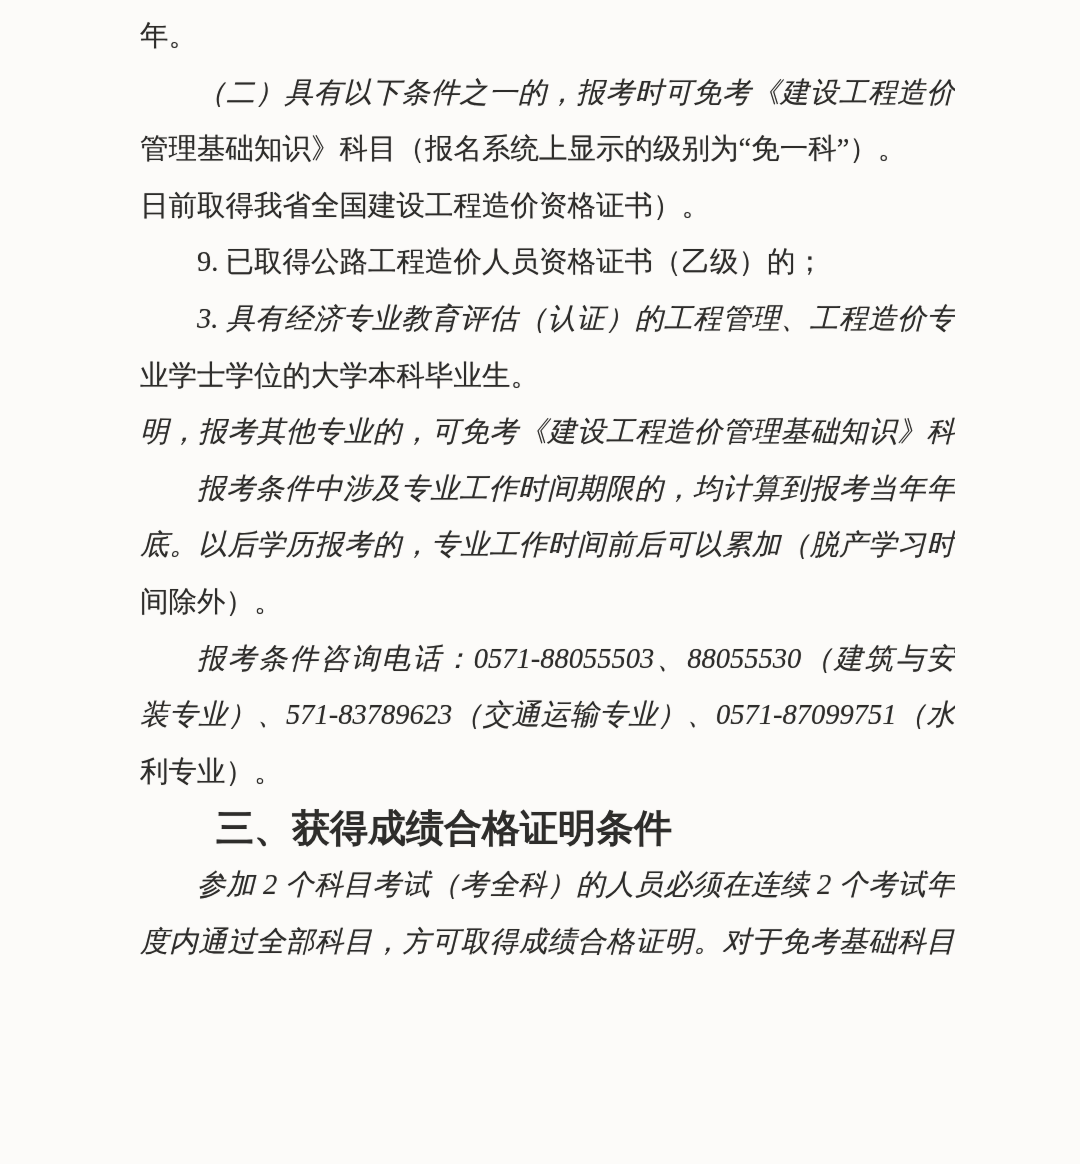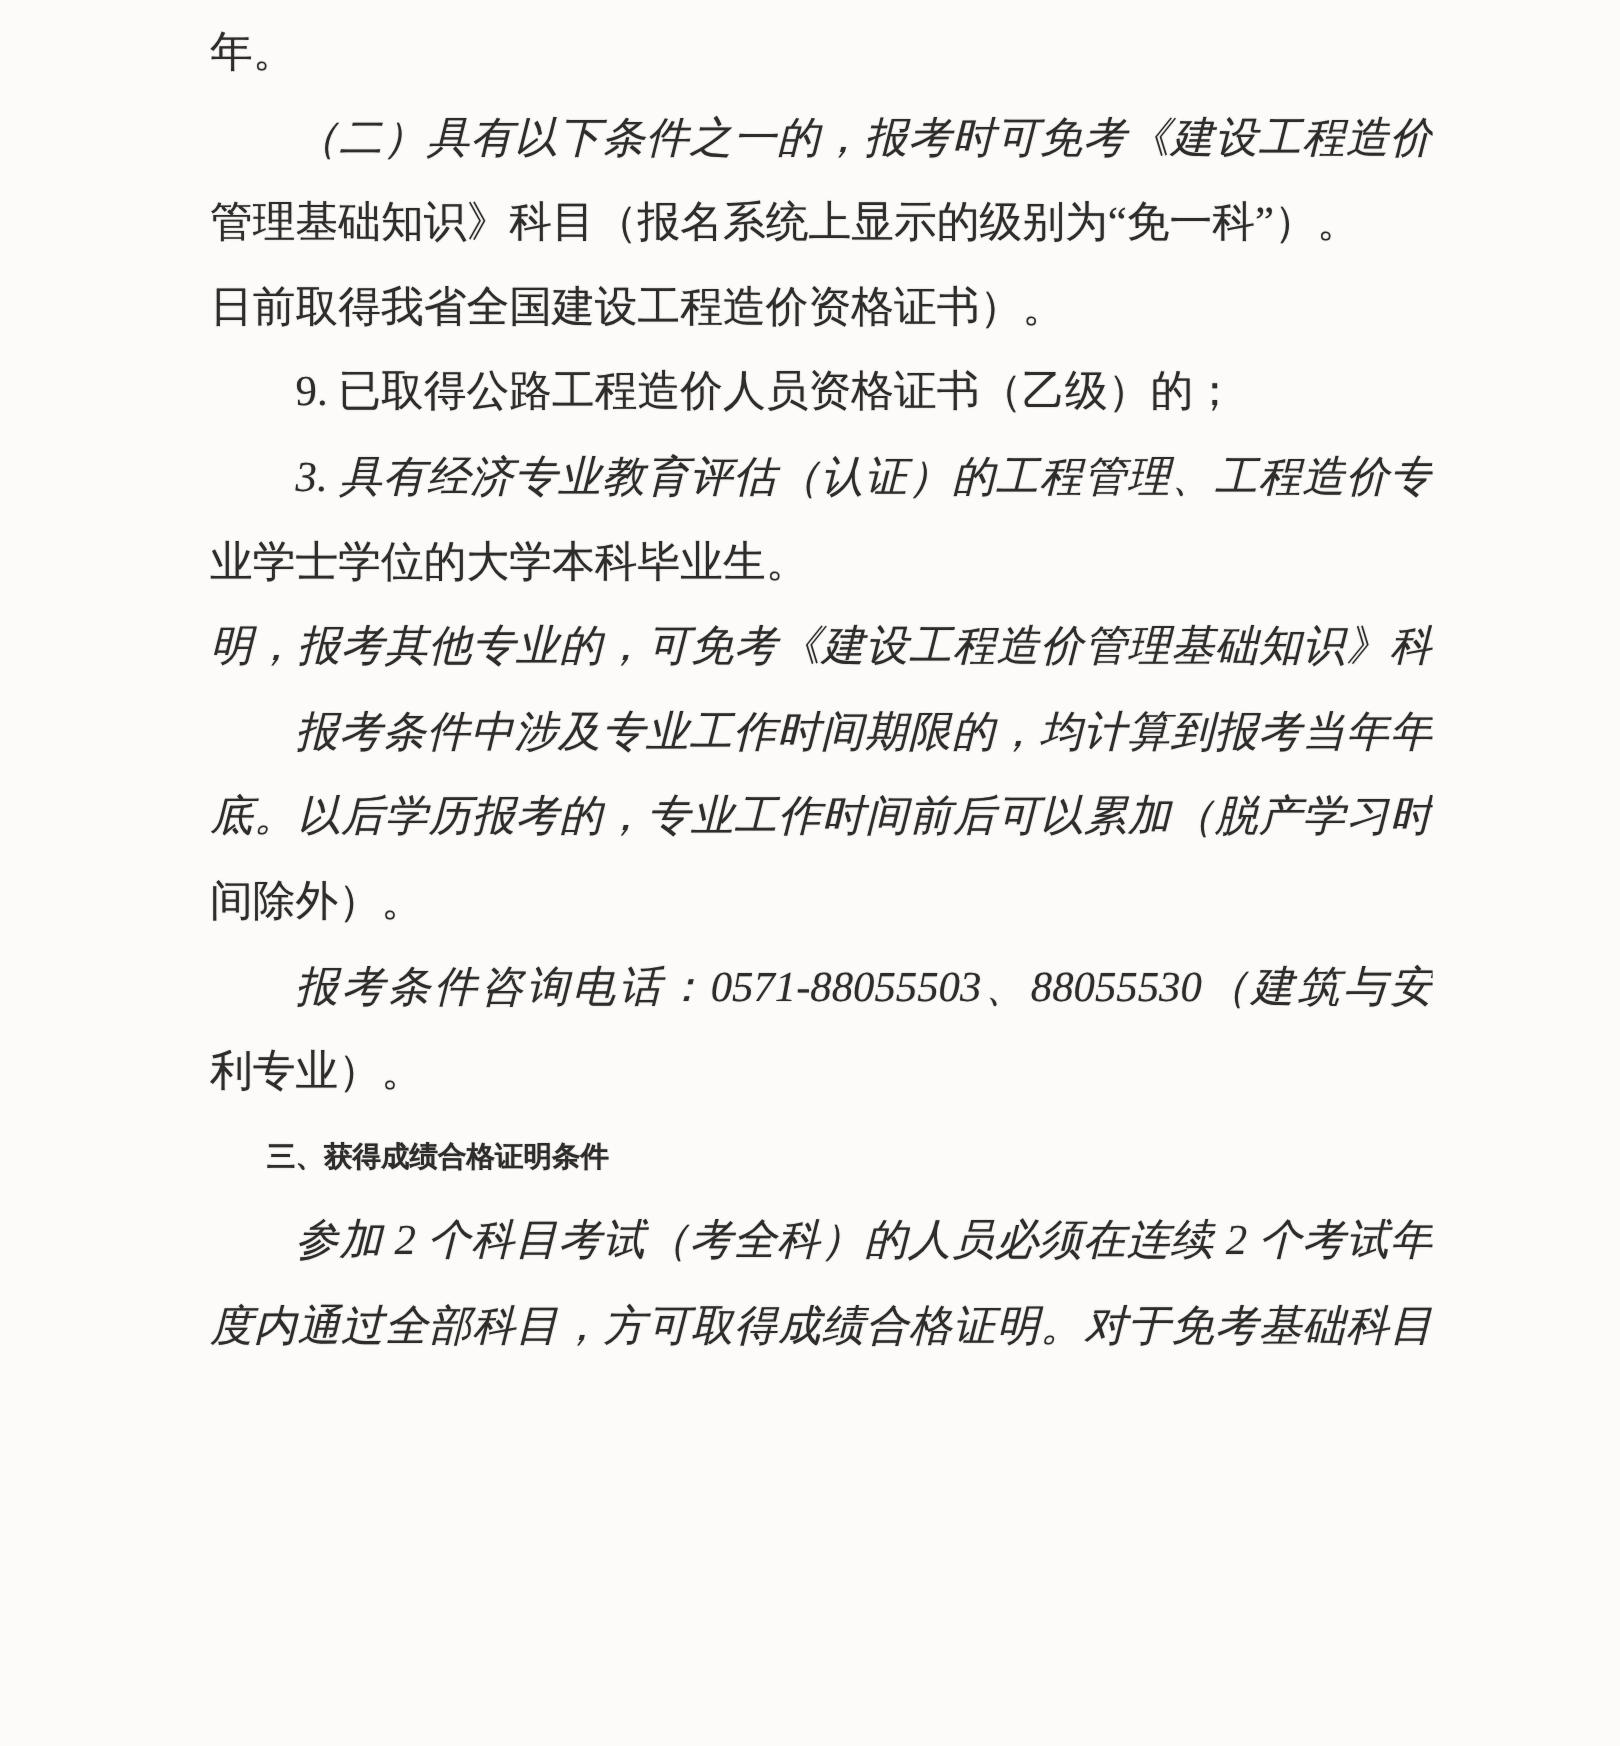--- a/index.html
+++ b/index.html
@@ -36,39 +36,40 @@
     text-align: justify;
     text-align-last: justify;
     font-style: italic;
   }
   .line.indent {
     text-indent: 2em;
   }
   .line.heading {
     font-family: "Liberation Sans", "DejaVu Sans", sans-serif;
     font-weight: 700;
-    font-size: 19px;
+    font-size: 38px;
   }
 </style>
 </head>
 <body>
 
 <div class="page">
   <div class="doc-body">
 
   <div class="line">年。</div>
       <div class="line indent justify">（二）具有以下条件之一的，报考时可免考《建设工程造价</div>
       <div class="line">管理基础知识》科目（报名系统上显示的级别为“免一科”）。</div>
       <div class="line">日前取得我省全国建设工程造价资格证书）。</div>
       <div class="line indent">9. 已取得公路工程造价人员资格证书（乙级）的；</div>
       <div class="line indent justify">3. 具有经济专业教育评估（认证）的工程管理、工程造价专</div>
       <div class="line">业学士学位的大学本科毕业生。</div>
       <div class="line justify">明，报考其他专业的，可免考《建设工程造价管理基础知识》科</div>
       <div class="line indent justify">报考条件中涉及专业工作时间期限的，均计算到报考当年年</div>
       <div class="line justify">底。以后学历报考的，专业工作时间前后可以累加（脱产学习时</div>
       <div class="line">间除外）。</div>
       <div class="line indent justify">报考条件咨询电话：0571-88055503、88055530（建筑与安</div>
+      <div class="line justify">装专业）、571-83789623（交通运输专业）、0571-87099751（水</div>
       <div class="line">利专业）。</div>
       <div class="line indent heading">三、获得成绩合格证明条件</div>
       <div class="line indent justify">参加 2 个科目考试（考全科）的人员必须在连续 2 个考试年</div>
       <div class="line justify">度内通过全部科目，方可取得成绩合格证明。对于免考基础科目</div>
     </div>
 </div>
 
 </body></html>

